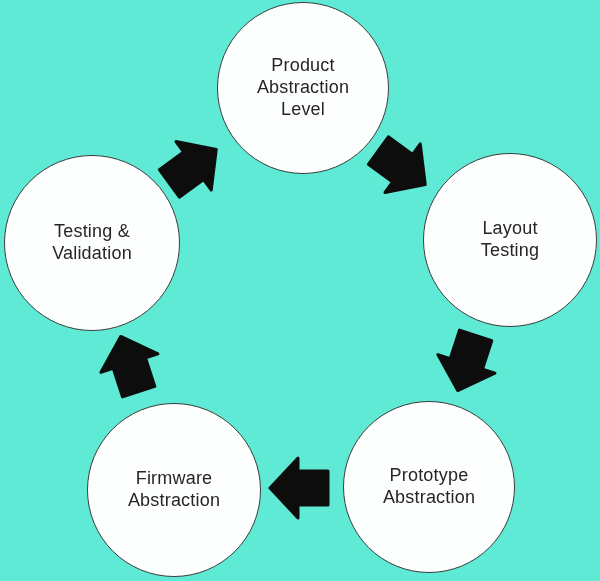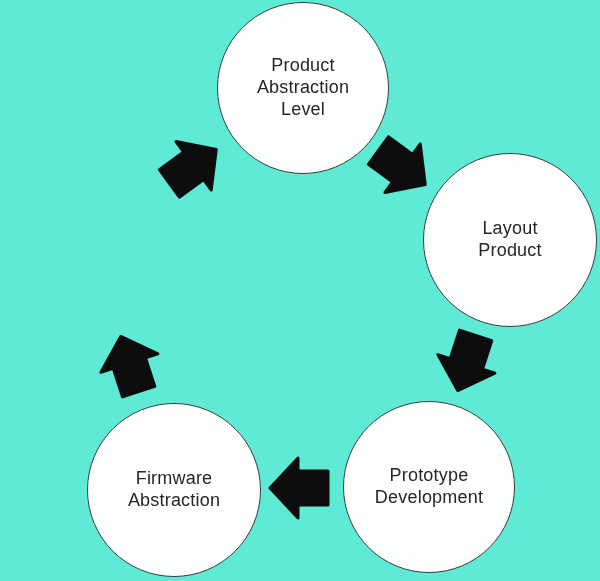--- a/index.html
+++ b/index.html
@@ -75,27 +75,31 @@
   </svg>
 
   <div class="node node-top">
     <div class="node-label">Product
 Abstraction
 Level</div>
   </div>
 
   <div class="node node-right">
     <div class="node-label">Layout
-Product</div>
+Testing</div>
   </div>
 
   <div class="node node-bottom-right">
     <div class="node-label">Prototype
-Development</div>
+Abstraction</div>
   </div>
 
   <div class="node node-bottom-left">
     <div class="node-label">Firmware
 Abstraction</div>
   </div>
 
+  <div class="node node-left">
+    <div class="node-label">Testing &amp;
+Validation</div>
+  </div>
 
 </div>
 
 </body></html>

